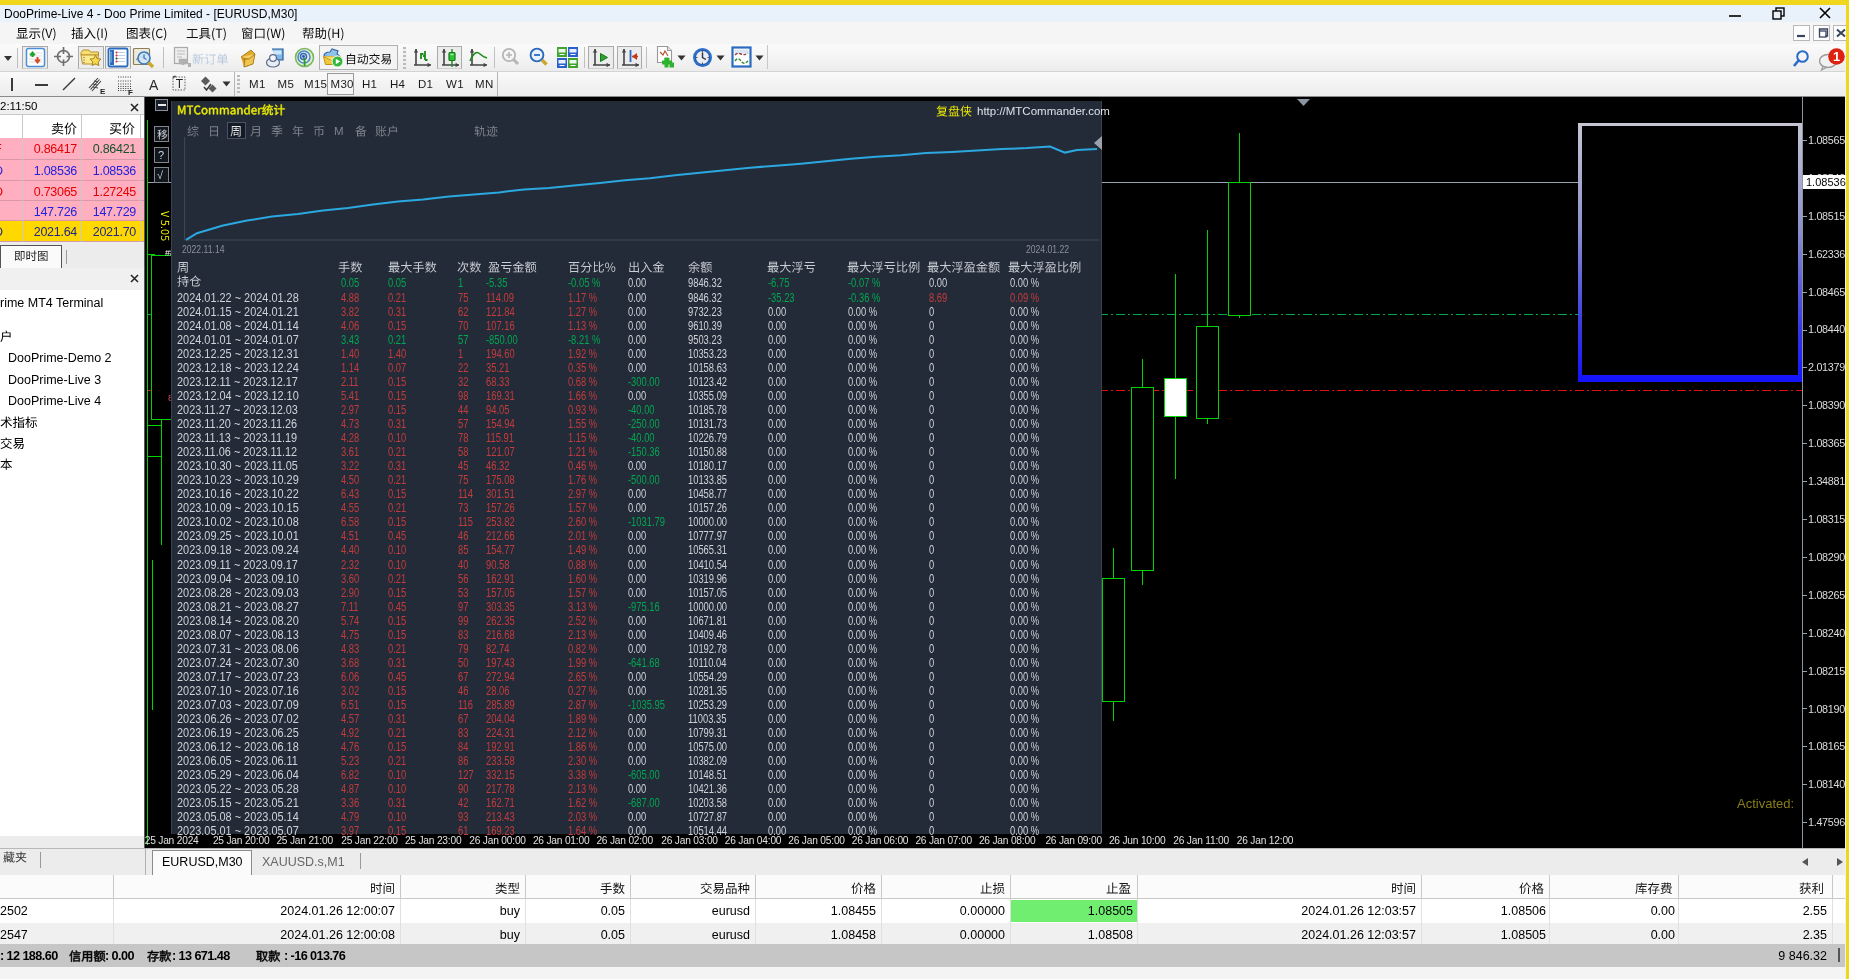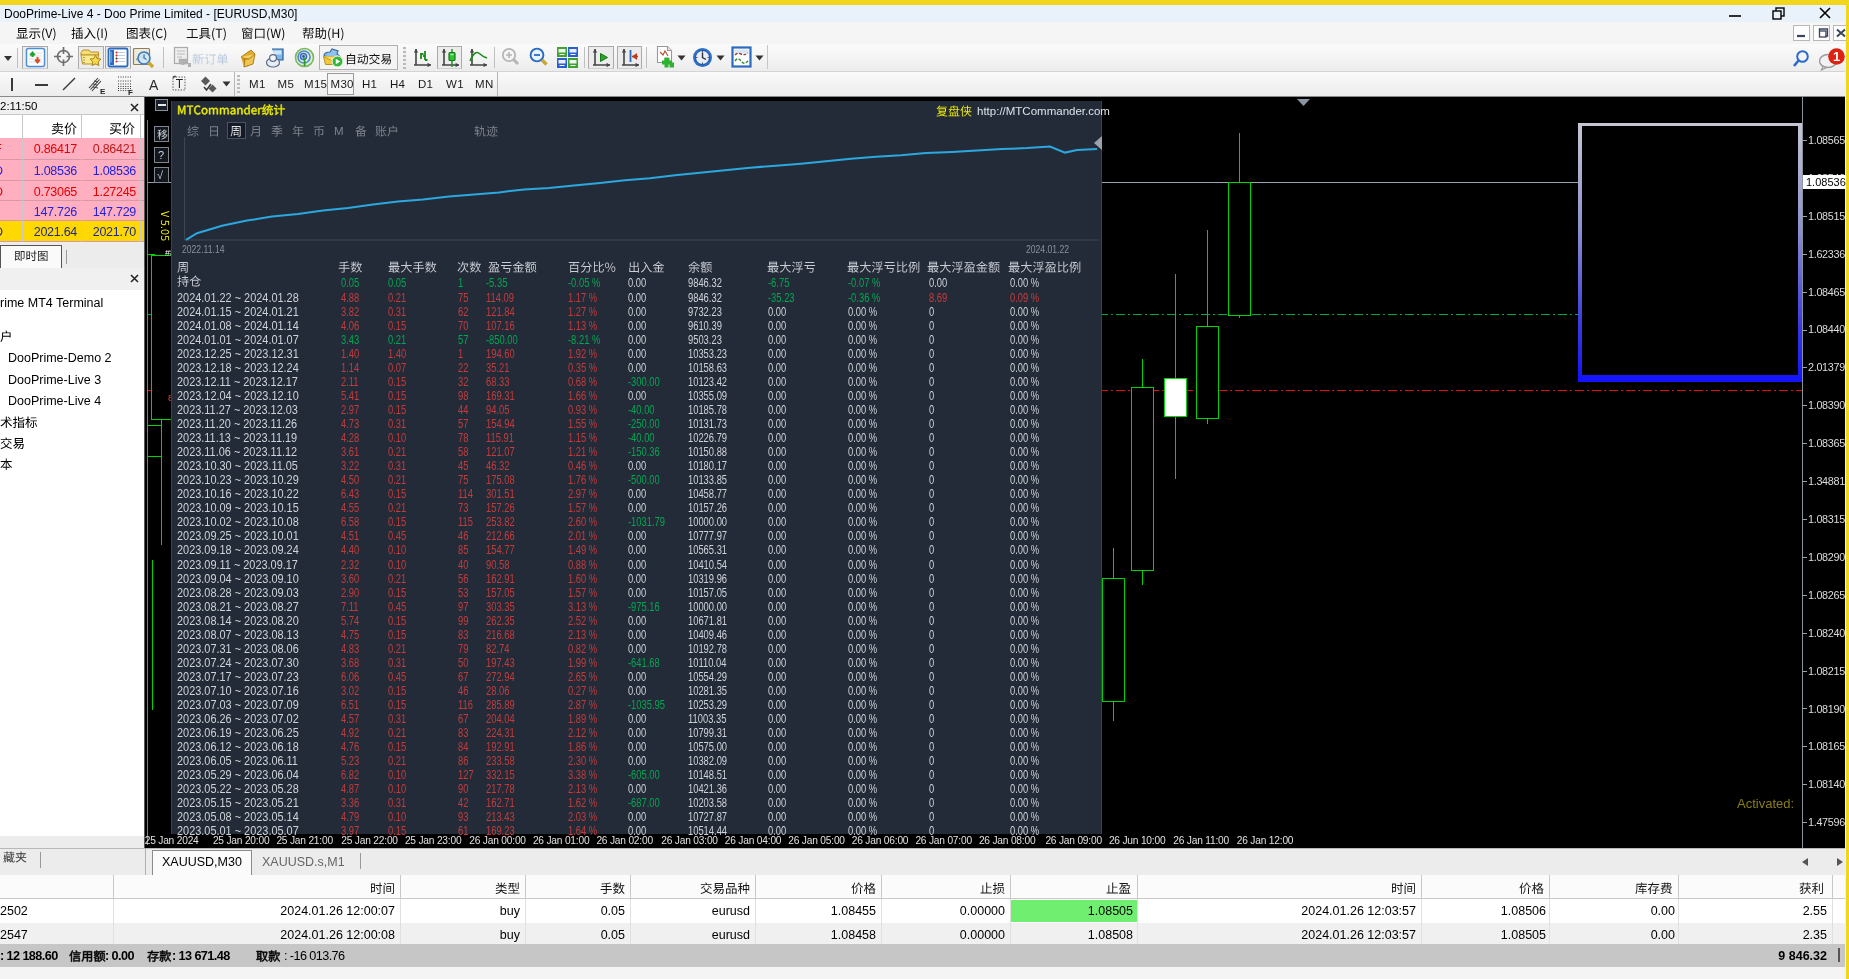--- a/index.html
+++ b/index.html
@@ -282,21 +282,21 @@
 <div class="a" style="left:0;top:114px;width:144px;height:24px;background:#fff;border-top:1px solid #c8c8c8"></div>
 <svg style="position:absolute;left:51px;top:121.6px;" width="27" height="14" viewBox="0 -11.4 27 14">
       <path d="M3.0 -5.8C3.9 -5.5 5.0 -5.0 5.5 -4.6L6.0 -5.3C5.5 -5.7 4.4 -6.1 3.5 -6.4ZM1.7 -4.5C2.6 -4.3 3.6 -3.8 4.2 -3.4L4.7 -4.1C4.1 -4.5 3.1 -4.9 2.2 -5.1ZM7.0 -0.9C8.8 -0.4 10.6 0.4 11.8 1.0L12.3 0.2C11.2 -0.4 9.3 -1.1 7.5 -1.7ZM1.1 -7.5V-6.6H10.7C10.5 -6.1 10.2 -5.6 9.9 -5.2L10.6 -4.8C11.1 -5.4 11.7 -6.4 12.1 -7.2L11.4 -7.5L11.2 -7.5H7.0V-8.7H11.3V-9.5H7.0V-10.9H6.0V-9.5H1.9V-8.7H6.0V-7.5ZM6.8 -6.3C6.7 -5.1 6.6 -4.1 6.4 -3.2H0.8V-2.4H6.0C5.3 -1.1 3.8 -0.2 0.9 0.2C1.0 0.4 1.3 0.8 1.3 1.1C4.8 0.5 6.3 -0.6 7.1 -2.4H12.2V-3.2H7.4C7.6 -4.1 7.7 -5.1 7.8 -6.3Z M22.4 -5.9V1.0H23.4V-5.9ZM18.7 -5.8V-4.1C18.7 -2.8 18.6 -0.8 16.7 0.5C16.9 0.6 17.3 0.9 17.4 1.1C19.5 -0.4 19.7 -2.6 19.7 -4.1V-5.8ZM20.8 -10.9C20.1 -9.3 18.7 -7.3 16.3 -6.0C16.6 -5.9 16.8 -5.5 17.0 -5.3C18.8 -6.4 20.1 -7.8 21.0 -9.3C22.1 -7.7 23.5 -6.3 24.9 -5.4C25.1 -5.7 25.4 -6.0 25.6 -6.2C24.1 -7.0 22.5 -8.6 21.5 -10.2L21.8 -10.8ZM16.5 -10.9C15.8 -8.9 14.7 -7.0 13.5 -5.7C13.7 -5.5 13.9 -5.0 14.1 -4.8C14.4 -5.2 14.8 -5.7 15.2 -6.2V1.0H16.1V-7.8C16.6 -8.7 17.1 -9.7 17.4 -10.6Z" fill="#000"></path>
     </svg>
 <svg style="position:absolute;left:109px;top:121.6px;" width="27" height="14" viewBox="0 -11.4 27 14">
       <path d="M6.9 -1.6C8.6 -0.8 10.4 0.2 11.5 1.0L12.1 0.3C11.0 -0.5 9.2 -1.5 7.4 -2.2ZM2.9 -7.7C3.8 -7.3 4.9 -6.7 5.4 -6.3L6.0 -7.0C5.4 -7.4 4.3 -8.0 3.4 -8.4ZM1.4 -5.8C2.3 -5.5 3.4 -4.9 4.0 -4.4L4.5 -5.2C3.9 -5.6 2.8 -6.2 2.0 -6.5ZM0.9 -3.9V-3.0H6.0C5.3 -1.4 3.8 -0.3 0.7 0.2C0.9 0.4 1.1 0.8 1.2 1.1C4.8 0.4 6.3 -1.0 7.1 -3.0H12.2V-3.9H7.3C7.6 -5.2 7.7 -6.6 7.7 -8.3H6.7C6.7 -6.6 6.6 -5.1 6.3 -3.9ZM11.0 -10.1V-10.1H1.4V-9.1H10.7C10.4 -8.4 10.0 -7.8 9.7 -7.3L10.5 -6.9C11.0 -7.6 11.6 -8.8 12.1 -9.9L11.4 -10.1L11.2 -10.1Z M22.4 -5.9V1.0H23.4V-5.9ZM18.7 -5.8V-4.1C18.7 -2.8 18.6 -0.8 16.7 0.5C16.9 0.6 17.3 0.9 17.4 1.1C19.5 -0.4 19.7 -2.6 19.7 -4.1V-5.8ZM20.8 -10.9C20.1 -9.3 18.7 -7.3 16.3 -6.0C16.6 -5.9 16.8 -5.5 17.0 -5.3C18.8 -6.4 20.1 -7.8 21.0 -9.3C22.1 -7.7 23.5 -6.3 24.9 -5.4C25.1 -5.7 25.4 -6.0 25.6 -6.2C24.1 -7.0 22.5 -8.6 21.5 -10.2L21.8 -10.8ZM16.5 -10.9C15.8 -8.9 14.7 -7.0 13.5 -5.7C13.7 -5.5 13.9 -5.0 14.1 -4.8C14.4 -5.2 14.8 -5.7 15.2 -6.2V1.0H16.1V-7.8C16.6 -8.7 17.1 -9.7 17.4 -10.6Z" fill="#000"></path>
     </svg>
 <div class="a" style="left:0;top:138px;width:144px;height:22px;background:#ffafc0;border-bottom:1px solid #d898a8"></div>
 <div class="t" style="left:-6px;top:143px;font-size:12.5px;color:#e60000;letter-spacing:-0.28px">F</div>
 <div class="t" style="right:1772px;top:143px;font-size:12.5px;color:#e60000;letter-spacing:-0.28px">0.86417</div>
-<div class="t" style="right:1713px;top:143px;font-size:12.5px;color:#b91c1c;letter-spacing:-0.28px">0.86421</div>
+<div class="t" style="right:1713px;top:143px;font-size:12.5px;color:#14532d;letter-spacing:-0.28px">0.86421</div>
 <div class="a" style="left:0;top:160px;width:144px;height:21px;background:#ffafc0;border-bottom:1px solid #d898a8"></div>
 <div class="t" style="left:-6px;top:165px;font-size:12.5px;color:#2222dd;letter-spacing:-0.28px">D</div>
 <div class="t" style="right:1772px;top:165px;font-size:12.5px;color:#2222dd;letter-spacing:-0.28px">1.08536</div>
 <div class="t" style="right:1713px;top:165px;font-size:12.5px;color:#2222dd;letter-spacing:-0.28px">1.08536</div>
 <div class="a" style="left:0;top:181px;width:144px;height:20px;background:#ffafc0;border-bottom:1px solid #d898a8"></div>
 <div class="t" style="left:-6px;top:186px;font-size:12.5px;color:#e60000;letter-spacing:-0.28px">D</div>
 <div class="t" style="right:1772px;top:186px;font-size:12.5px;color:#e60000;letter-spacing:-0.28px">0.73065</div>
 <div class="t" style="right:1713px;top:186px;font-size:12.5px;color:#e60000;letter-spacing:-0.28px">1.27245</div>
 <div class="a" style="left:0;top:201px;width:144px;height:20px;background:#ffafc0;border-bottom:1px solid #d898a8"></div>
 <div class="t" style="left:-6px;top:206px;font-size:12.5px;color:#2222dd;letter-spacing:-0.28px"></div>
@@ -1013,21 +1013,21 @@
         <path d="M2.6 0.0H3.8L6.3 -8.1H5.3L4.0 -3.7C3.7 -2.8 3.5 -2.0 3.2 -1.0H3.2C2.9 -2.0 2.7 -2.8 2.4 -3.7L1.1 -8.1H0.0Z M11.7 0.1C13.0 0.1 14.3 -0.9 14.3 -2.6C14.3 -4.4 13.2 -5.2 11.9 -5.2C11.4 -5.2 11.0 -5.1 10.7 -4.9L10.9 -7.2H13.9V-8.1H10.0L9.7 -4.3L10.3 -4.0C10.7 -4.3 11.1 -4.4 11.6 -4.4C12.6 -4.4 13.3 -3.8 13.3 -2.6C13.3 -1.4 12.5 -0.7 11.6 -0.7C10.6 -0.7 10.0 -1.1 9.6 -1.6L9.1 -0.9C9.6 -0.4 10.4 0.1 11.7 0.1Z M16.4 0.1C16.8 0.1 17.1 -0.2 17.1 -0.6C17.1 -1.1 16.8 -1.4 16.4 -1.4C16.0 -1.4 15.7 -1.1 15.7 -0.6C15.7 -0.2 16.0 0.1 16.4 0.1Z M21.0 0.1C22.5 0.1 23.5 -1.2 23.5 -4.1C23.5 -6.9 22.5 -8.2 21.0 -8.2C19.5 -8.2 18.5 -6.9 18.5 -4.1C18.5 -1.2 19.5 0.1 21.0 0.1ZM21.0 -0.7C20.1 -0.7 19.5 -1.7 19.5 -4.1C19.5 -6.4 20.1 -7.4 21.0 -7.4C21.9 -7.4 22.5 -6.4 22.5 -4.1C22.5 -1.7 21.9 -0.7 21.0 -0.7Z M26.9 0.1C28.3 0.1 29.6 -0.9 29.6 -2.6C29.6 -4.4 28.5 -5.2 27.1 -5.2C26.7 -5.2 26.3 -5.1 25.9 -4.9L26.1 -7.2H29.2V-8.1H25.3L25.0 -4.3L25.5 -4.0C26.0 -4.3 26.3 -4.4 26.9 -4.4C27.9 -4.4 28.6 -3.8 28.6 -2.6C28.6 -1.4 27.8 -0.7 26.8 -0.7C25.9 -0.7 25.3 -1.1 24.9 -1.6L24.4 -0.9C24.9 -0.4 25.7 0.1 26.9 0.1Z" fill="#f0f000" transform="translate(0 9)"></path>
       </g>
     </svg>
 <div class="a" style="left:0;top:848px;width:1845px;height:27px;background:#ececec;border-top:1px solid #b8b8b8"></div>
 <svg style="position:absolute;left:3px;top:851.4px;" width="25" height="13" viewBox="0 -10.6 25 13">
       <path d="M10.0 -5.7C9.8 -4.6 9.5 -3.6 9.1 -2.8C9.0 -3.8 8.8 -5.0 8.8 -6.4H11.4V-7.2H10.7L11.0 -7.4C10.7 -7.7 10.2 -8.1 9.8 -8.4L9.3 -7.9C9.6 -7.7 10.0 -7.4 10.2 -7.2H8.7L8.7 -8.0H8.4V-8.5H11.3V-9.2H8.4V-10.1H7.5V-9.2H4.5V-10.1H3.6V-9.2H0.7V-8.5H3.6V-7.6H4.5V-8.5H7.5V-7.6H7.9L7.9 -7.2H2.7V-5.1H1.7V-7.1H1.0V-3.9H1.7V-4.3H2.7V-3.9V-3.3H0.5V-2.6H1.2V-2.0C1.2 -1.3 1.1 -0.2 0.4 0.6C0.6 0.7 0.8 0.8 1.0 1.0C1.7 0.1 1.8 -1.2 1.8 -2.0V-2.6H2.7C2.6 -1.5 2.4 -0.3 2.0 0.6C2.1 0.7 2.5 0.9 2.6 1.0C3.4 -0.4 3.5 -2.4 3.5 -3.9V-6.4H8.0C8.1 -4.5 8.3 -2.9 8.6 -1.7C8.3 -1.4 8.1 -1.0 7.8 -0.7V-1.1H6.4V-1.9H7.7V-4.2H6.4V-5.0H7.7V-5.6H4.1V0.3H4.8V-0.4H7.5C7.2 -0.1 6.9 0.2 6.5 0.4C6.7 0.6 7.1 0.8 7.2 1.0C7.8 0.5 8.4 -0.1 8.9 -0.7C9.3 0.4 9.8 1.0 10.5 1.0C11.2 1.0 11.5 0.7 11.6 -0.9C11.4 -1.0 11.1 -1.2 11.0 -1.3C10.9 -0.1 10.8 0.2 10.5 0.2C10.1 0.2 9.7 -0.4 9.4 -1.6C10.0 -2.7 10.5 -4.0 10.8 -5.5ZM5.8 -1.1H4.8V-1.9H5.8ZM5.8 -4.2H4.8V-5.0H5.8ZM4.8 -3.6H7.0V-2.5H4.8Z M14.1 -6.9C14.6 -6.2 15.0 -5.2 15.1 -4.6L16.0 -4.8C15.8 -5.4 15.4 -6.4 14.9 -7.1ZM20.8 -7.1C20.5 -6.4 20.0 -5.4 19.5 -4.8L20.3 -4.5C20.7 -5.1 21.3 -6.1 21.7 -6.9ZM17.6 -10.1V-8.3H13.1V-7.4H17.6C17.5 -6.3 17.5 -5.3 17.3 -4.4H12.7V-3.5H17.0C16.5 -1.8 15.2 -0.6 12.6 0.2C12.8 0.4 13.0 0.7 13.1 1.0C16.0 0.1 17.4 -1.3 18.0 -3.3C18.9 -1.2 20.5 0.3 22.9 0.9C23.0 0.7 23.2 0.3 23.4 0.1C21.2 -0.4 19.7 -1.7 18.8 -3.5H23.3V-4.4H18.2C18.4 -5.3 18.5 -6.3 18.5 -7.4H22.9V-8.3H18.5L18.5 -10.1Z" fill="#333"></path>
     </svg>
 <div class="a" style="left:40px;top:852px;width:1px;height:16px;background:#999"></div>
 <div class="a" style="left:145px;top:848px;width:1px;height:27px;background:#b0b0b0"></div>
 <div class="a" style="left:152px;top:850px;width:100px;height:25px;background:#fbfbfb;border:1px solid #8c8c8c;border-bottom:none"></div>
-<div class="t" style="left:162px;top:856px;font-size:12.5px;color:#000">XAUUSD,M30</div>
+<div class="t" style="left:162px;top:856px;font-size:12.5px;color:#000">EURUSD,M30</div>
 <div class="t" style="left:262px;top:856px;font-size:12.5px;color:#666">XAUUSD.s,M1</div>
 <div class="a" style="left:360px;top:853px;width:1px;height:16px;background:#999"></div>
 <svg style="left:1800px;top:857px" width="45" height="10" viewBox="0 0 45 10">
 <path d="M8 1L2 5l6 4z" fill="#555"></path>
       <path d="M37 1l6 4-6 4z" fill="#555"></path>
     </svg>
 <div class="a" style="left:0;top:875px;width:1845px;height:104px;background:#fff"></div>
 <div class="a" style="left:0;top:875px;width:1845px;height:24px;background:#fbfbfb;border-bottom:1px solid #c8c8c8"></div>
 <svg style="position:absolute;left:370.0px;top:882.0px;" width="26" height="14" viewBox="0 -11.0 26 14">
       <path d="M5.9 -5.7C6.6 -4.7 7.4 -3.4 7.8 -2.6L8.7 -3.1C8.2 -3.8 7.4 -5.1 6.7 -6.1ZM4.0 -5.0V-2.2H1.9V-5.0ZM4.0 -5.9H1.9V-8.6H4.0ZM1.0 -9.5V-0.3H1.9V-1.3H4.9V-9.5ZM9.6 -10.4V-8.0H5.5V-7.1H9.6V-0.4C9.6 -0.2 9.5 -0.1 9.2 -0.1C8.9 -0.1 8.0 -0.1 7.0 -0.1C7.2 0.2 7.3 0.6 7.4 0.9C8.6 0.9 9.4 0.9 9.9 0.7C10.3 0.6 10.5 0.3 10.5 -0.4V-7.1H12.0V-8.0H10.5V-10.4Z M13.6 -7.7V1.0H14.6V-7.7ZM13.8 -9.9C14.4 -9.3 15.1 -8.6 15.3 -8.1L16.1 -8.6C15.8 -9.1 15.1 -9.8 14.6 -10.3ZM17.2 -3.7H20.2V-2.0H17.2ZM17.2 -6.1H20.2V-4.5H17.2ZM16.4 -6.9V-1.2H21.1V-6.9ZM16.9 -9.8V-8.9H23.0V-0.1C23.0 0.0 22.9 0.1 22.7 0.1C22.6 0.1 22.1 0.1 21.5 0.1C21.7 0.3 21.8 0.7 21.8 0.9C22.6 0.9 23.1 0.9 23.5 0.8C23.8 0.6 23.9 0.4 23.9 -0.1V-9.8Z" fill="#1a1a1a"></path>
@@ -1107,28 +1107,28 @@
 <div class="a" style="left:1137px;top:875px;width:1px;height:24px;background:#c8c8c8"></div>
 <div class="a" style="left:1421px;top:875px;width:1px;height:69px;background:#e0e0e0"></div>
 <div class="a" style="left:1421px;top:875px;width:1px;height:24px;background:#c8c8c8"></div>
 <div class="a" style="left:1549px;top:875px;width:1px;height:69px;background:#e0e0e0"></div>
 <div class="a" style="left:1549px;top:875px;width:1px;height:24px;background:#c8c8c8"></div>
 <div class="a" style="left:1678px;top:875px;width:1px;height:69px;background:#e0e0e0"></div>
 <div class="a" style="left:1678px;top:875px;width:1px;height:24px;background:#c8c8c8"></div>
 <div class="a" style="left:1832px;top:875px;width:1px;height:69px;background:#e0e0e0"></div>
 <div class="a" style="left:1832px;top:875px;width:1px;height:24px;background:#c8c8c8"></div>
 <div class="a" style="left:0;top:944px;width:1845px;height:23px;background:#c6c6c6"></div>
-<div class="t" style="right:22px;top:950px;font-size:12.5px;font-weight:bold;color:#000">9 846.32</div>
+<div class="t" style="right:22px;top:950px;font-size:12.5px;font-weight:normal;color:#000">9 846.32</div>
 <div class="a" style="left:1838px;top:948px;width:2px;height:14px;background:#555"></div>
 <div class="t" style="left:0px;top:950px;font-size:12.7px;font-weight:bold;color:#000;letter-spacing:-0.6px">: 12 188.60</div>
 <svg style="position:absolute;left:68.6px;top:949.8px;" width="37" height="13" viewBox="0 -10.7 37 13">
       <path d="M4.7 -6.5V-5.7H10.6V-6.5ZM4.7 -4.7V-4.0H10.6V-4.7ZM3.8 -8.2V-7.5H11.6V-8.2ZM6.6 -9.9C6.9 -9.4 7.3 -8.7 7.5 -8.3L8.3 -8.7C8.1 -9.1 7.7 -9.7 7.4 -10.2ZM4.5 -3.0V1.0H5.3V0.5H9.9V0.9H10.7V-3.0ZM5.3 -0.3V-2.2H9.9V-0.3ZM3.1 -10.2C2.5 -8.4 1.5 -6.5 0.4 -5.3C0.5 -5.1 0.8 -4.7 0.9 -4.5C1.3 -4.9 1.7 -5.5 2.1 -6.0V1.0H2.9V-7.5C3.3 -8.3 3.7 -9.1 3.9 -10.0Z M14.1 -9.4V-5.0C14.1 -3.2 13.9 -1.1 12.6 0.4C12.8 0.5 13.2 0.9 13.3 1.0C14.2 0.0 14.7 -1.4 14.8 -2.8H17.9V0.9H18.8V-2.8H22.1V-0.3C22.1 -0.0 22.0 0.0 21.8 0.0C21.6 0.0 20.7 0.1 19.9 0.0C20.0 0.3 20.1 0.7 20.2 0.9C21.3 0.9 22.0 0.9 22.5 0.8C22.9 0.6 23.0 0.3 23.0 -0.3V-9.4ZM15.0 -8.5H17.9V-6.6H15.0ZM22.1 -8.5V-6.6H18.8V-8.5ZM15.0 -5.7H17.9V-3.6H14.9C15.0 -4.1 15.0 -4.6 15.0 -5.0ZM22.1 -5.7V-3.6H18.8V-5.7Z M32.9 -6.0C32.8 -2.2 32.6 -0.6 30.0 0.4C30.1 0.5 30.4 0.8 30.5 1.0C33.3 -0.0 33.6 -2.0 33.7 -6.0ZM33.4 -1.0C34.2 -0.4 35.2 0.4 35.7 0.9L36.3 0.3C35.7 -0.2 34.7 -1.0 33.9 -1.6ZM30.9 -7.4V-1.7H31.7V-6.7H34.8V-1.7H35.6V-7.4H33.3C33.4 -7.8 33.6 -8.3 33.8 -8.7H36.0V-9.5H30.7V-8.7H32.9C32.8 -8.3 32.6 -7.8 32.5 -7.4ZM27.0 -10.0C27.2 -9.7 27.4 -9.4 27.5 -9.1H25.1V-7.2H25.9V-8.3H29.6V-7.2H30.5V-9.1H28.5C28.3 -9.4 28.0 -9.9 27.8 -10.2ZM25.9 -2.8V0.9H26.8V0.5H28.9V0.9H29.8V-2.8ZM26.8 -0.3V-2.1H28.9V-0.3ZM26.2 -5.1 27.1 -4.6C26.4 -4.1 25.7 -3.7 24.9 -3.5C25.0 -3.3 25.2 -2.9 25.3 -2.6C26.2 -3.0 27.1 -3.5 27.9 -4.2C28.7 -3.7 29.4 -3.3 29.9 -2.9L30.5 -3.6C30.0 -3.9 29.3 -4.3 28.5 -4.7C29.1 -5.3 29.6 -6.0 30.0 -6.8L29.5 -7.1L29.3 -7.1H27.4C27.6 -7.3 27.7 -7.5 27.8 -7.8L27.0 -7.9C26.6 -7.1 25.9 -6.1 24.9 -5.4C25.1 -5.3 25.3 -5.0 25.4 -4.8C26.0 -5.3 26.6 -5.8 27.0 -6.3H28.8C28.6 -5.9 28.2 -5.5 27.8 -5.1L26.8 -5.6Z" fill="#000" stroke="#000" stroke-width="0.55"></path>
     </svg>
 <div class="t" style="left:105px;top:950px;font-size:12.7px;font-weight:bold;color:#000;letter-spacing:-0.6px">: 0.00</div>
 <svg style="position:absolute;left:147px;top:949.8px;" width="25" height="13" viewBox="0 -10.7 25 13">
       <path d="M7.5 -4.3V-3.2H4.1V-2.4H7.5V-0.1C7.5 0.0 7.4 0.1 7.2 0.1C7.0 0.1 6.3 0.1 5.5 0.1C5.6 0.4 5.7 0.7 5.7 1.0C6.8 1.0 7.5 1.0 7.9 0.8C8.3 0.7 8.4 0.4 8.4 -0.1V-2.4H11.7V-3.2H8.4V-4.0C9.3 -4.5 10.2 -5.3 10.9 -6.0L10.3 -6.5L10.1 -6.4H5.1V-5.6H9.3C8.8 -5.1 8.1 -4.6 7.5 -4.3ZM4.7 -10.2C4.6 -9.7 4.4 -9.2 4.2 -8.6H0.8V-7.8H3.8C3.0 -6.1 1.9 -4.5 0.4 -3.5C0.5 -3.3 0.7 -2.9 0.8 -2.6C1.4 -3.0 1.9 -3.4 2.3 -3.9V1.0H3.2V-5.0C3.9 -5.9 4.4 -6.8 4.8 -7.8H11.5V-8.6H5.2C5.3 -9.1 5.5 -9.6 5.6 -10.0Z M13.7 -2.7C13.4 -1.8 13.0 -0.9 12.6 -0.2C12.8 -0.1 13.2 0.0 13.3 0.1C13.7 -0.5 14.2 -1.6 14.5 -2.5ZM16.8 -2.4C17.1 -1.8 17.5 -0.9 17.7 -0.4L18.4 -0.8C18.2 -1.2 17.8 -2.1 17.5 -2.7ZM20.5 -6.3V-5.7C20.5 -4.0 20.3 -1.6 18.1 0.4C18.3 0.5 18.7 0.8 18.8 1.0C20.0 -0.1 20.7 -1.4 21.0 -2.6C21.5 -1.0 22.3 0.3 23.4 1.0C23.6 0.7 23.8 0.4 24.0 0.2C22.6 -0.6 21.7 -2.4 21.3 -4.5C21.3 -5.0 21.3 -5.3 21.3 -5.7V-6.3ZM15.2 -10.2V-9.1H12.8V-8.3H15.2V-7.3H13.1V-6.5H18.2V-7.3H16.1V-8.3H18.5V-9.1H16.1V-10.2ZM12.7 -3.9V-3.1H15.2V0.0C15.2 0.1 15.2 0.2 15.0 0.2C14.9 0.2 14.5 0.2 14.0 0.2C14.1 0.4 14.2 0.7 14.3 1.0C15.0 1.0 15.4 1.0 15.7 0.8C16.0 0.7 16.1 0.4 16.1 0.0V-3.1H18.6V-3.9ZM19.5 -10.2C19.3 -8.3 18.8 -6.5 18.1 -5.3V-5.6H13.2V-4.8H18.1V-5.2C18.3 -5.0 18.6 -4.8 18.8 -4.7C19.2 -5.4 19.5 -6.2 19.8 -7.2H22.8C22.6 -6.4 22.4 -5.5 22.2 -4.9L22.9 -4.7C23.2 -5.5 23.6 -6.8 23.8 -7.9L23.2 -8.1L23.1 -8.0H20.0C20.2 -8.7 20.3 -9.4 20.4 -10.1Z" fill="#000" stroke="#000" stroke-width="0.55"></path>
     </svg>
 <div class="t" style="left:172px;top:950px;font-size:12.7px;font-weight:bold;color:#000;letter-spacing:-0.6px">: 13 671.48</div>
 <svg style="position:absolute;left:256px;top:949.8px;" width="25" height="13" viewBox="0 -10.7 25 13">
       <path d="M10.4 -8.0C10.1 -6.2 9.6 -4.6 8.9 -3.3C8.3 -4.7 7.9 -6.3 7.6 -8.0ZM6.2 -8.9V-8.0H6.8C7.1 -5.9 7.6 -3.9 8.4 -2.4C7.7 -1.2 6.8 -0.3 5.8 0.3C6.1 0.5 6.3 0.8 6.4 1.0C7.3 0.4 8.2 -0.5 8.9 -1.5C9.5 -0.5 10.2 0.3 11.2 0.9C11.3 0.7 11.6 0.3 11.8 0.2C10.8 -0.4 10.0 -1.3 9.4 -2.3C10.3 -4.0 11.0 -6.1 11.3 -8.8L10.8 -8.9L10.6 -8.9ZM0.5 -1.6 0.7 -0.7 4.3 -1.3V1.0H5.2V-1.5L6.3 -1.7L6.3 -2.5L5.2 -2.3V-8.8H6.1V-9.7H0.6V-8.8H1.4V-1.7ZM2.3 -8.8H4.3V-7.1H2.3ZM2.3 -6.3H4.3V-4.6H2.3ZM2.3 -3.8H4.3V-2.2L2.3 -1.9Z M13.7 -2.7C13.4 -1.8 13.0 -0.9 12.6 -0.2C12.8 -0.1 13.2 0.0 13.3 0.1C13.7 -0.5 14.2 -1.6 14.5 -2.5ZM16.8 -2.4C17.1 -1.8 17.5 -0.9 17.7 -0.4L18.4 -0.8C18.2 -1.2 17.8 -2.1 17.5 -2.7ZM20.5 -6.3V-5.7C20.5 -4.0 20.3 -1.6 18.1 0.4C18.3 0.5 18.7 0.8 18.8 1.0C20.0 -0.1 20.7 -1.4 21.0 -2.6C21.5 -1.0 22.3 0.3 23.4 1.0C23.6 0.7 23.8 0.4 24.0 0.2C22.6 -0.6 21.7 -2.4 21.3 -4.5C21.3 -5.0 21.3 -5.3 21.3 -5.7V-6.3ZM15.2 -10.2V-9.1H12.8V-8.3H15.2V-7.3H13.1V-6.5H18.2V-7.3H16.1V-8.3H18.5V-9.1H16.1V-10.2ZM12.7 -3.9V-3.1H15.2V0.0C15.2 0.1 15.2 0.2 15.0 0.2C14.9 0.2 14.5 0.2 14.0 0.2C14.1 0.4 14.2 0.7 14.3 1.0C15.0 1.0 15.4 1.0 15.7 0.8C16.0 0.7 16.1 0.4 16.1 0.0V-3.1H18.6V-3.9ZM19.5 -10.2C19.3 -8.3 18.8 -6.5 18.1 -5.3V-5.6H13.2V-4.8H18.1V-5.2C18.3 -5.0 18.6 -4.8 18.8 -4.7C19.2 -5.4 19.5 -6.2 19.8 -7.2H22.8C22.6 -6.4 22.4 -5.5 22.2 -4.9L22.9 -4.7C23.2 -5.5 23.6 -6.8 23.8 -7.9L23.2 -8.1L23.1 -8.0H20.0C20.2 -8.7 20.3 -9.4 20.4 -10.1Z" fill="#000" stroke="#000" stroke-width="0.55"></path>
     </svg>
-<div class="t" style="left:284px;top:950px;font-size:12.7px;font-weight:normal;color:#000;letter-spacing:-0.6px">: -16 013.76</div>
+<div class="t" style="left:284px;top:950px;font-size:12.7px;font-weight:bold;color:#000;letter-spacing:-0.6px">: -16 013.76</div>
 <div class="a" style="left:0;top:967px;width:1845px;height:12px;background:#f4f4f4"></div>
 </div>
 </body></html>

